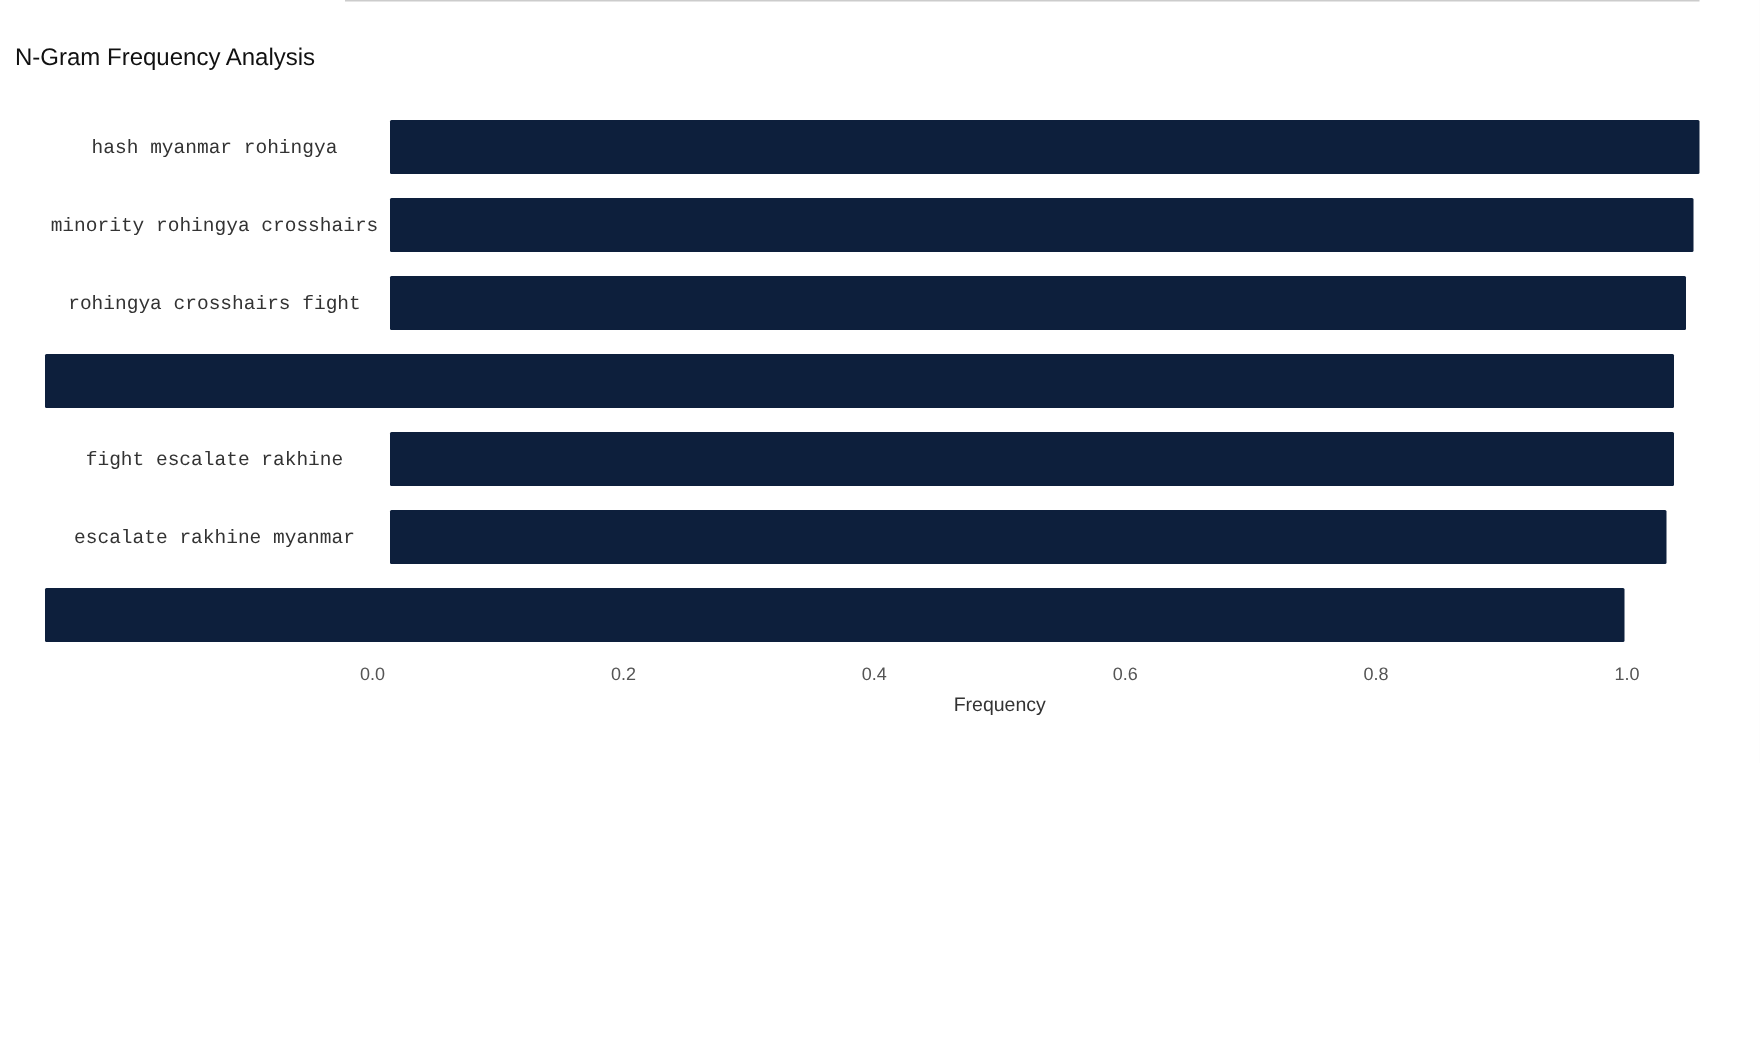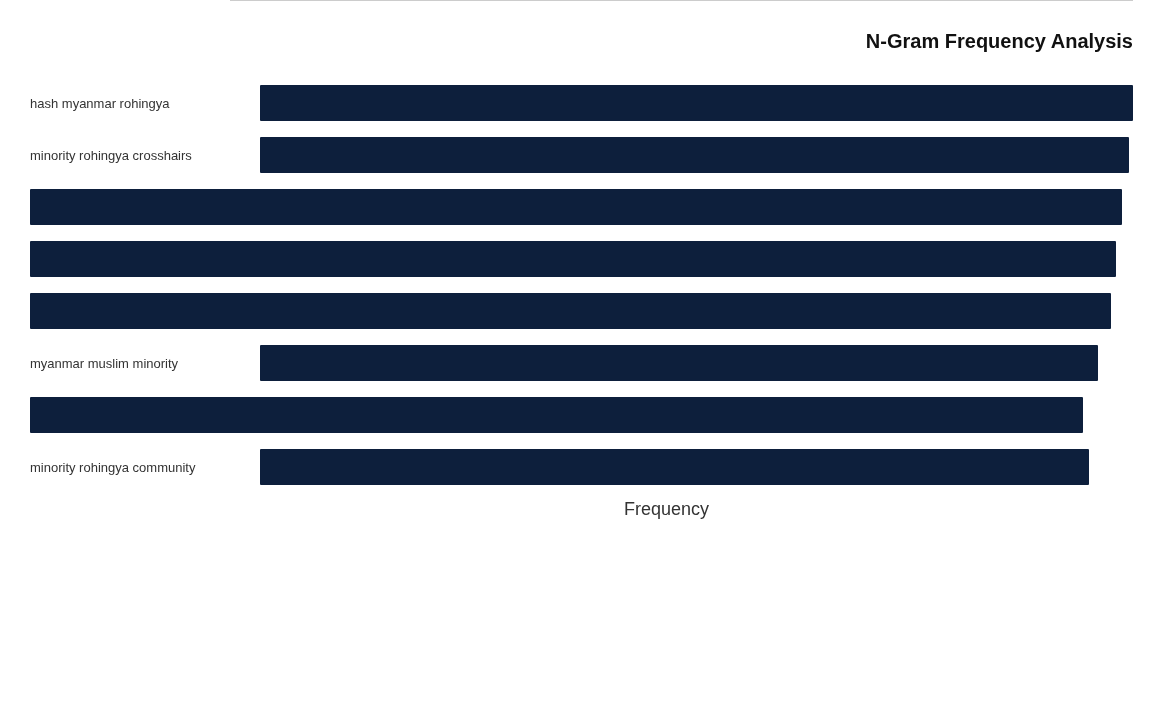--- a/index.html
+++ b/index.html
@@ -13,45 +13,46 @@
       min-height: 701px;
     }
     .chart-container {
       background: #ffffff;
       width: 1173px;
       height: 701px;
       position: relative;
       padding: 20px 40px 80px 10px;
     }
     .chart-title {
-      text-align: right;
-      font-size: 20px;
-      font-weight: bold;
+      text-align: left;
+      font-size: 16px;
+      font-weight: normal;
       color: #111;
       margin-bottom: 24px;
       padding-top: 10px;
     }
     .chart-area {
       display: flex;
       flex-direction: column;
       gap: 0px;
       margin-left: 20px;
     }
     .bar-row {
       display: flex;
       align-items: center;
       height: 52px;
     }
     .bar-label {
       width: 230px;
-      text-align: left;
+      text-align: center;
       padding-right: 4px;
       font-size: 13px;
       color: #333;
       flex-shrink: 0;
+      font-family: Liberation Mono, monospace;
     }
     .bar-track {
       flex: 1;
       height: 36px;
       background: transparent;
       position: relative;
     }
     .bar-fill {
       height: 100%;
       background: #0d1f3c;
@@ -72,21 +73,21 @@
       padding-right: 40px;
       margin-top: 6px;
     }
     .x-tick {
       font-size: 12px;
       color: #555;
       text-align: center;
     }
     .x-label {
       text-align: center;
-      font-size: 18px;
+      font-size: 13px;
       color: #333;
       margin-top: 6px;
       margin-left: 230px;
       padding-right: 40px;
     }
   </style>
 </head>
 <body>
 
 <div class="chart-container">
@@ -99,48 +100,52 @@
           <div class="bar-fill" style="width: 100%;"></div>
         </div>
       </div>
       <div class="bar-row">
         <div class="bar-label">minority rohingya crosshairs</div>
         <div class="bar-track">
           <div class="bar-fill" style="width: 99.5%;"></div>
         </div>
       </div>
       <div class="bar-row">
+        <div class="bar-label">rohingya crosshairs fight</div>
         <div class="bar-track">
           <div class="bar-fill" style="width: 99%;"></div>
         </div>
       </div>
       <div class="bar-row">
         <div class="bar-track">
           <div class="bar-fill" style="width: 98.5%;"></div>
         </div>
       </div>
       <div class="bar-row">
+        <div class="bar-label">fight escalate rakhine</div>
         <div class="bar-track">
           <div class="bar-fill" style="width: 98%;"></div>
         </div>
       </div>
       <div class="bar-row">
-        <div class="bar-label">myanmar muslim minority</div>
+        <div class="bar-label">escalate rakhine myanmar</div>
         <div class="bar-track">
-          <div class="bar-fill" style="width: 96%;"></div>
+          <div class="bar-fill" style="width: 97.5%;"></div>
         </div>
       </div>
       <div class="bar-row">
         <div class="bar-track">
           <div class="bar-fill" style="width: 95.5%;"></div>
         </div>
       </div>
-      <div class="bar-row">
-        <div class="bar-label">minority rohingya community</div>
-        <div class="bar-track">
-          <div class="bar-fill" style="width: 95%;"></div>
-        </div>
-      </div>
     </div>
 
   <div class="x-axis-line"></div>
+  <div class="x-ticks">
+  <div class="x-tick">0.0</div>
+      <div class="x-tick">0.2</div>
+      <div class="x-tick">0.4</div>
+      <div class="x-tick">0.6</div>
+      <div class="x-tick">0.8</div>
+      <div class="x-tick">1.0</div>
+    </div>
   <div class="x-label">Frequency</div>
 </div>
 
 </body></html>

